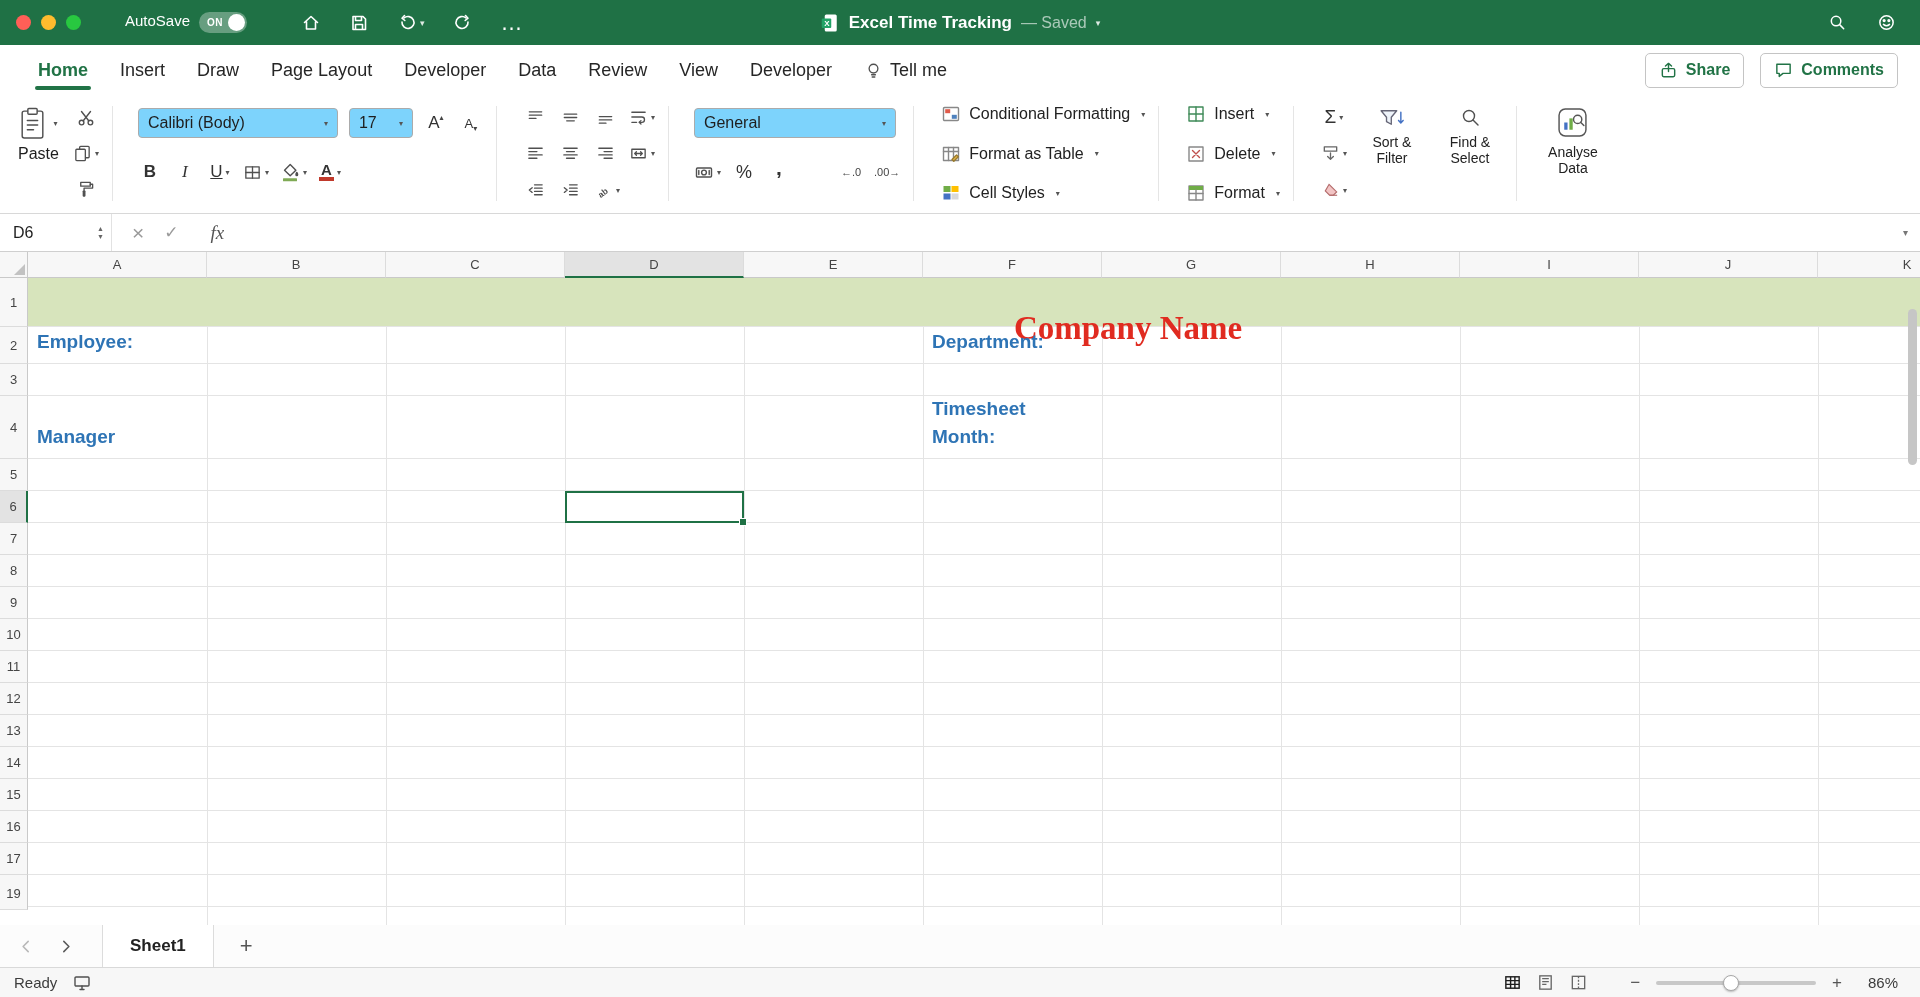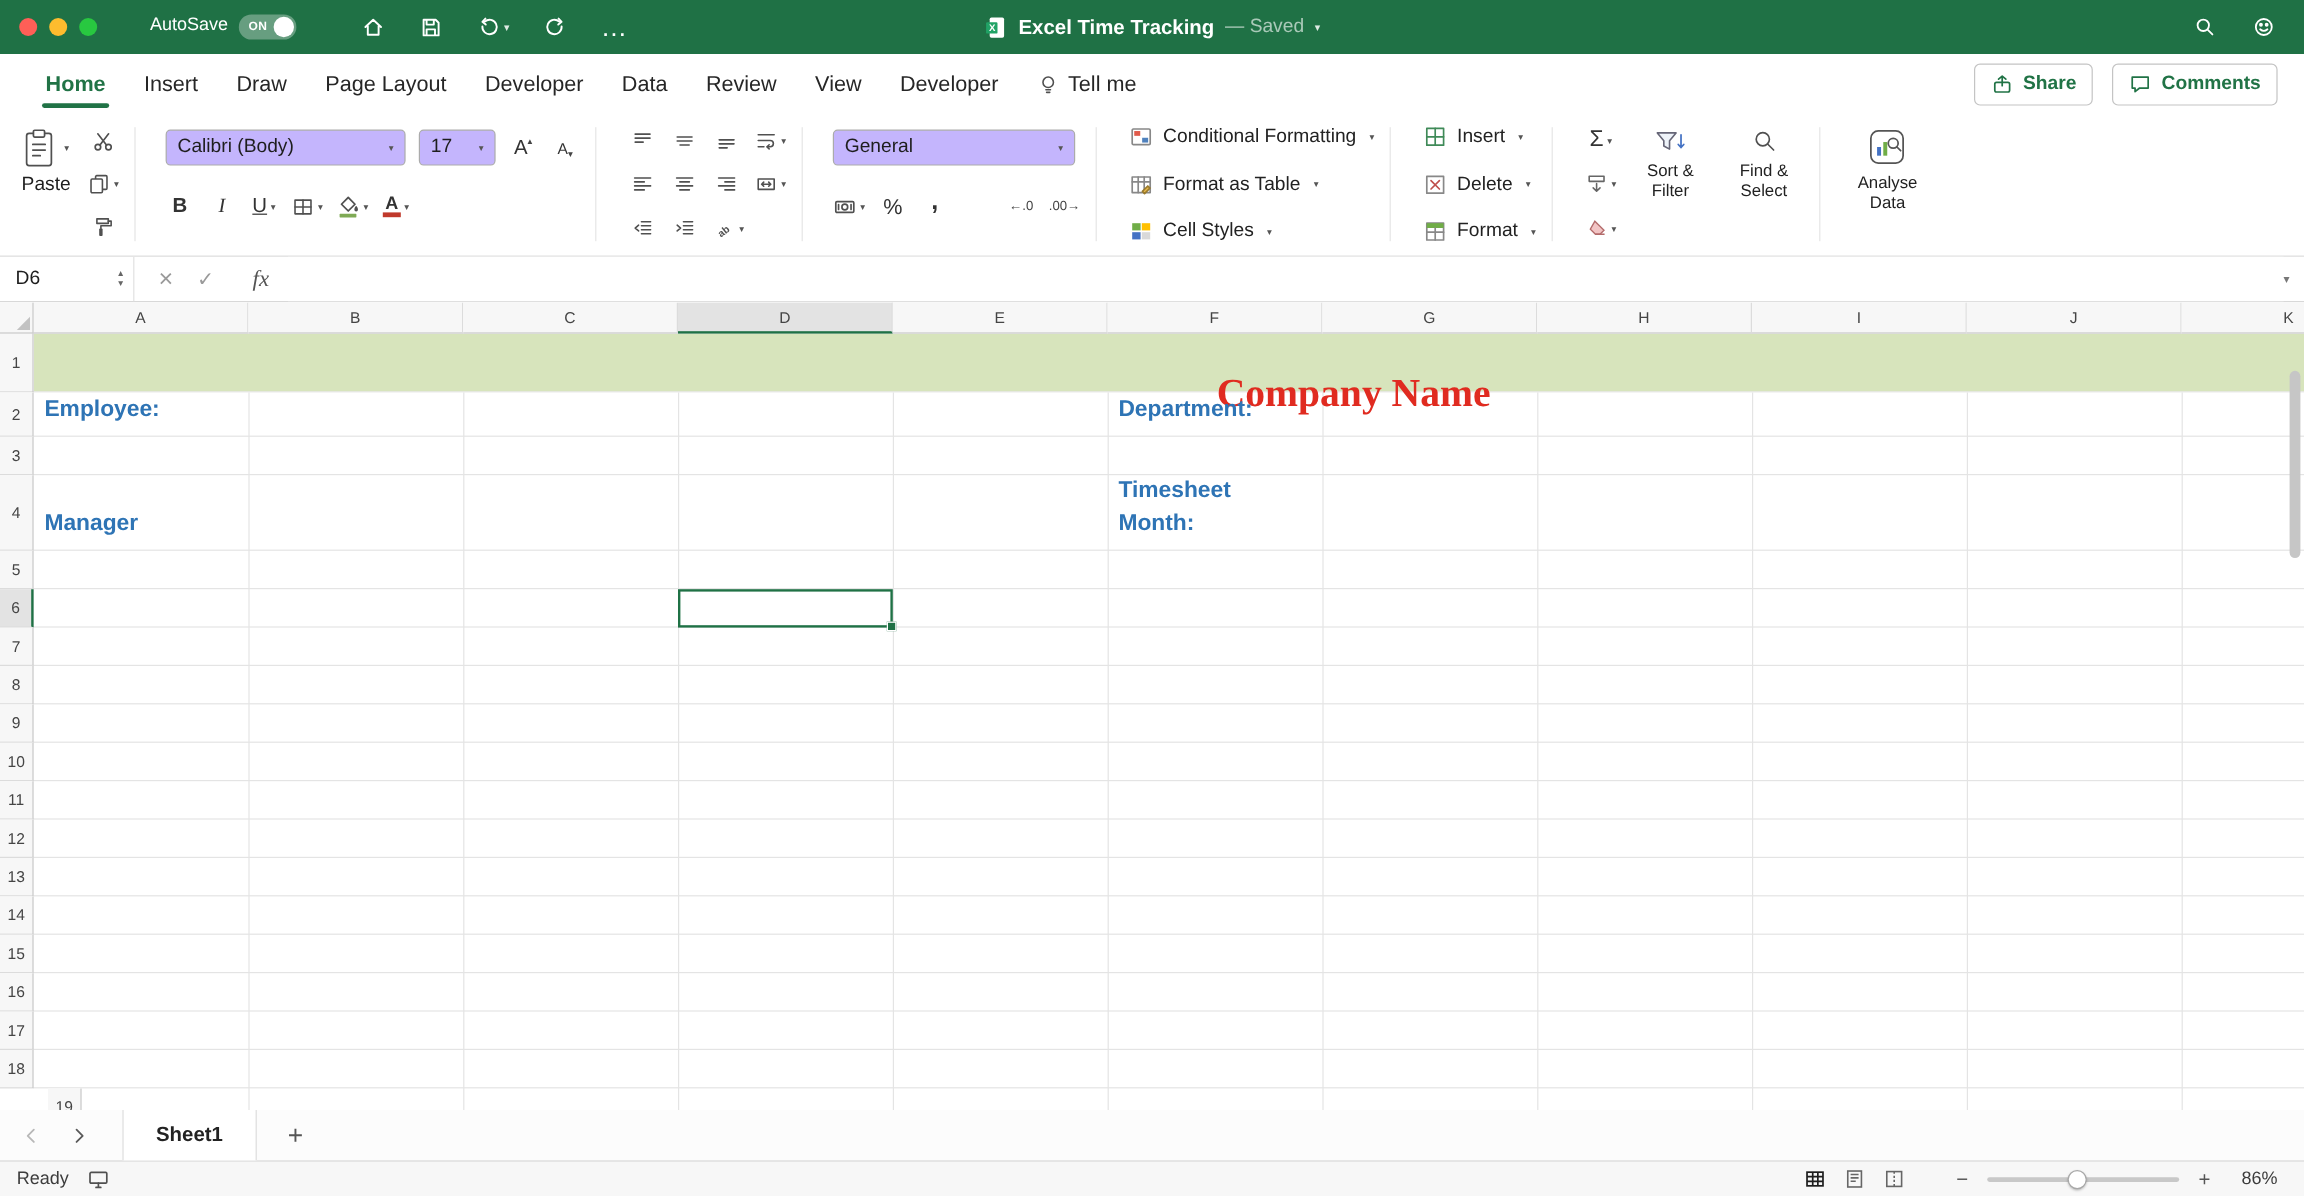--- a/index.html
+++ b/index.html
@@ -45,21 +45,21 @@
 .tab-actions{margin-left:auto;display:flex;gap:16px}
 .btn-outline{display:flex;align-items:center;gap:8px;border:1px solid #c4c4c4;border-radius:5px;height:35px;padding:0 13px;font-size:16px;color:var(--accent-green);font-weight:bold;white-space:nowrap}
 
 
 .ribbon{height:119px;background:#fff;border-bottom:1px solid #d8d8d8;display:flex;align-items:stretch;padding:9px 0 10px 18px}
 .vdiv{width:1px;background:#e5e5e5;margin:2px 13px}
 .rgroup{display:flex;flex-direction:column;justify-content:space-between}
 .rrow{display:flex;align-items:center;gap:11px}
 .icon-btn{display:flex;align-items:center;justify-content:center;min-width:24px;height:26px;border-radius:4px;color:#333}
 .chev{font-size:8px;color:#555;margin-left:3px}
-.combo{border:1px solid #ababab;border-radius:4px;height:30px;display:flex;align-items:center;justify-content:space-between;padding:0 9px;font-size:16px;background:#c4b5fd;white-space:nowrap}
+.combo{border:1px solid #ababab;border-radius:4px;height:30px;display:flex;align-items:center;justify-content:space-between;padding:0 9px;font-size:16px;background:#7dd3fc;white-space:nowrap}
 .clipboard{flex-direction:row;gap:14px;justify-content:flex-start}
 .paste-btn{display:flex;flex-direction:column;align-items:center;gap:5px;padding-top:3px}
 .paste-top{display:flex;align-items:center;gap:4px}
 .paste-label{font-size:16px}
 .clip-stack{display:flex;flex-direction:column;justify-content:space-between;padding:1px 0}
 .font-group,.number-group{justify-content:flex-start;gap:21px;padding-top:4px;margin-left:12px}
 .glyph-b{font-weight:bold;font-size:17px}
 .glyph-i{font-style:italic;font-family:"Liberation Serif",serif;font-size:17px}
 .glyph-u{text-decoration:underline;font-size:17px}
 .fc-a{font-weight:bold;font-size:15px;line-height:14px;border-bottom:4px solid #c0392b;padding:0 2px}
@@ -631,21 +631,21 @@
     <div class="row-h" style="top: 495px; height: 32px;">14</div>
     <div class="hline" style="top: 526px;"></div>
     <div class="row-h" style="top: 527px; height: 32px;">15</div>
     <div class="hline" style="top: 558px;"></div>
     <div class="row-h" style="top: 559px; height: 32px;">16</div>
     <div class="hline" style="top: 590px;"></div>
     <div class="row-h" style="top: 591px; height: 32px;">17</div>
     <div class="hline" style="top: 622px;"></div>
     <div class="row-h" style="top: 623px; height: 32px;">18</div>
     <div class="hline" style="top: 654px;"></div>
-    <div class="row-h" style="top: 655px; height: 32px; margin-left: 40px;">19</div>
+    <div class="row-h" style="top: 626px; height: 32px;">19</div>
     <div class="vline" style="left: 207px; top: 75px;"></div>
     <div class="vline" style="left: 386px; top: 75px;"></div>
     <div class="vline" style="left: 565px; top: 75px;"></div>
     <div class="vline" style="left: 744px; top: 75px;"></div>
     <div class="vline" style="left: 923px; top: 75px;"></div>
     <div class="vline" style="left: 1102px; top: 75px;"></div>
     <div class="vline" style="left: 1281px; top: 75px;"></div>
     <div class="vline" style="left: 1460px; top: 75px;"></div>
     <div class="vline" style="left: 1639px; top: 75px;"></div>
     <div class="vline" style="left: 1818px; top: 75px;"></div>

